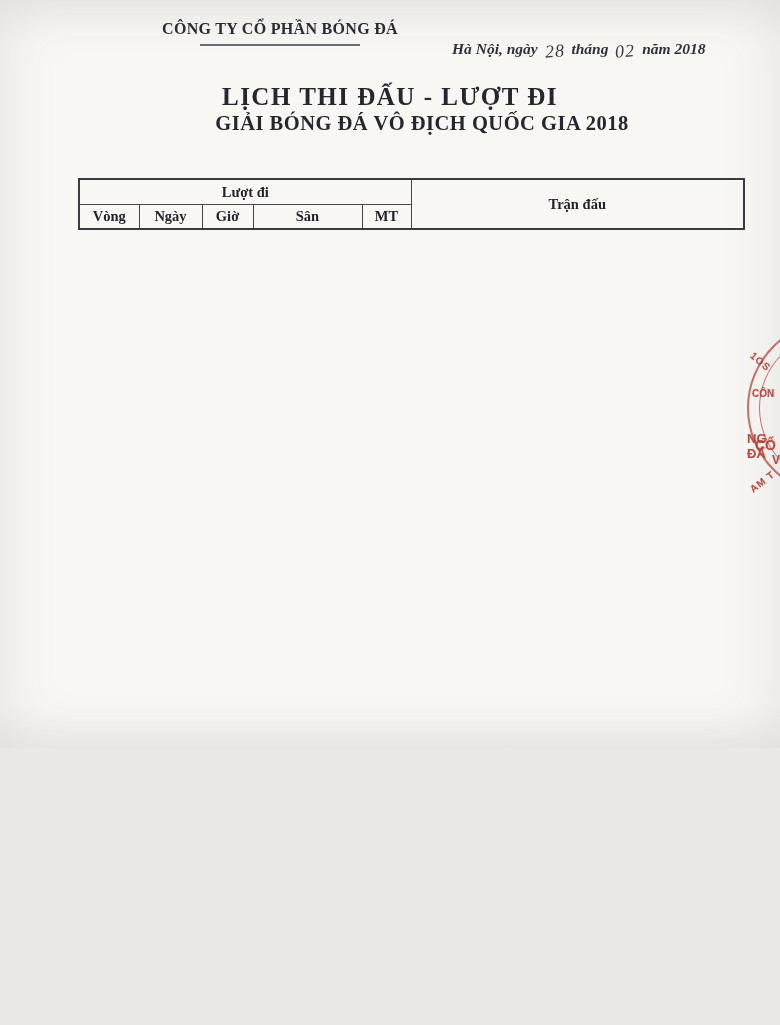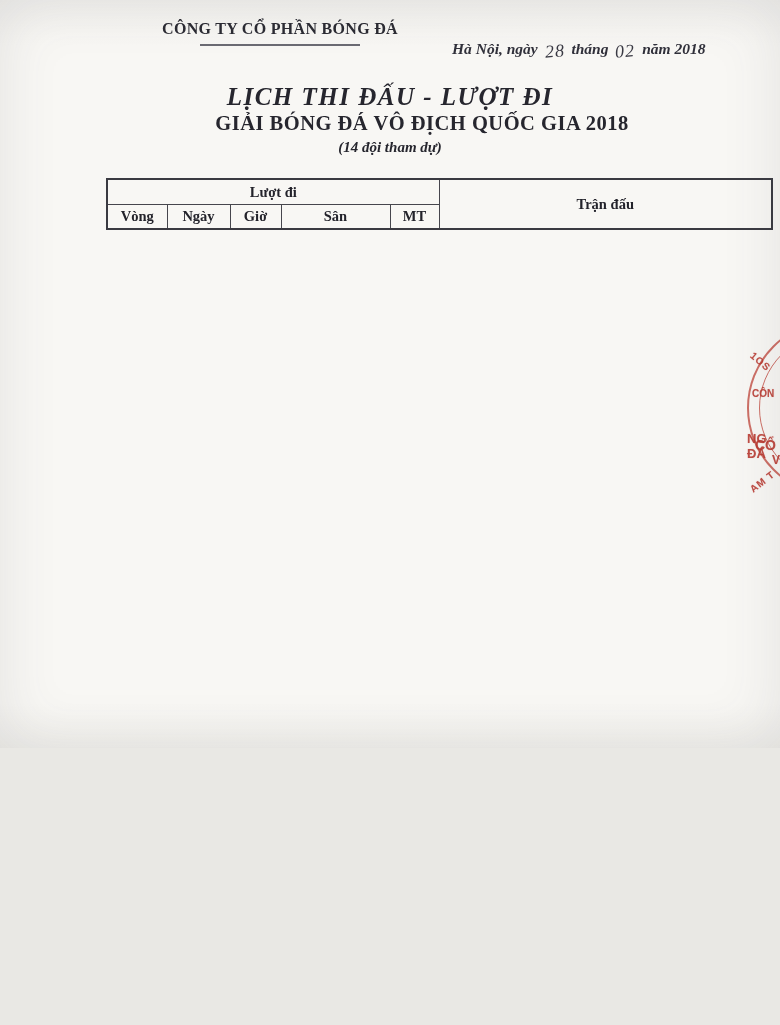--- a/index.html
+++ b/index.html
@@ -32,35 +32,35 @@
   }
   .dateline span { margin-right:3px; }
   .hw {
     display:inline-block; font-size:18px; font-weight:normal;
     transform:translateY(3px) rotate(-5deg);
     letter-spacing:1px; color:#3a3a44;
   }
   
   .title1 {
     position:absolute; top:83px; left:0; width:100%; text-align:center;
-    font-size:25px; font-weight:bold; letter-spacing:1.5px; color:#26262e;font-style:italic;
+    font-size:25px; font-weight:bold; letter-spacing:1.5px; color:#26262e;
   }
   .title2 {
     position:absolute; top:112px; left:0; width:100%; text-align:center;
     font-size:20.5px; font-weight:bold; letter-spacing:.5px; color:#26262e;margin-left:32px;
   }
   .title3 {
     position:absolute; top:139px; left:0; width:100%; text-align:center;
     font-size:15px; font-weight:bold; font-style:italic; color:#26262e;
   }
   
   table.sched {
     position:absolute; top:178px; left:78px; width:665px;
     border-collapse:collapse; table-layout:fixed;
-    font-size:13.5px; color:#23232b;margin-left:28px;
+    font-size:13.5px; color:#23232b;
   }
   .sched td {
     border:1px solid #46464d;
     text-align:center; vertical-align:middle;
     padding:0 2px; height:21.5px; line-height:1.12;
     white-space:nowrap; overflow:hidden;
   }
   .sched thead td { font-weight:bold; font-size:14.5px; height:25px; }
   .sched thead tr:last-child td { border-bottom:2px solid #3a3a41; }
   .sched { border:2px solid #3a3a41; }
@@ -102,21 +102,20 @@
   <div class="dateline">
     <span>Hà Nội, ngày</span>
     <span class="hw">28</span>
     <span>tháng</span>
     <span class="hw">02</span>
     <span>năm 2018</span>
   </div>
 
   <div class="title1">LỊCH THI ĐẤU - LƯỢT ĐI</div>
   <div class="title2">GIẢI BÓNG ĐÁ VÔ ĐỊCH QUỐC GIA 2018</div>
-  <div class="title3">(14 đội tham dự)</div>
 
   <table class="sched">
     <colgroup>
       <col style="width:60px">
         <col style="width:63px">
         <col style="width:51px">
       <col style="width:109px">
         <col style="width:49px">
         <col style="width:148px">
       <col style="width:24px">

